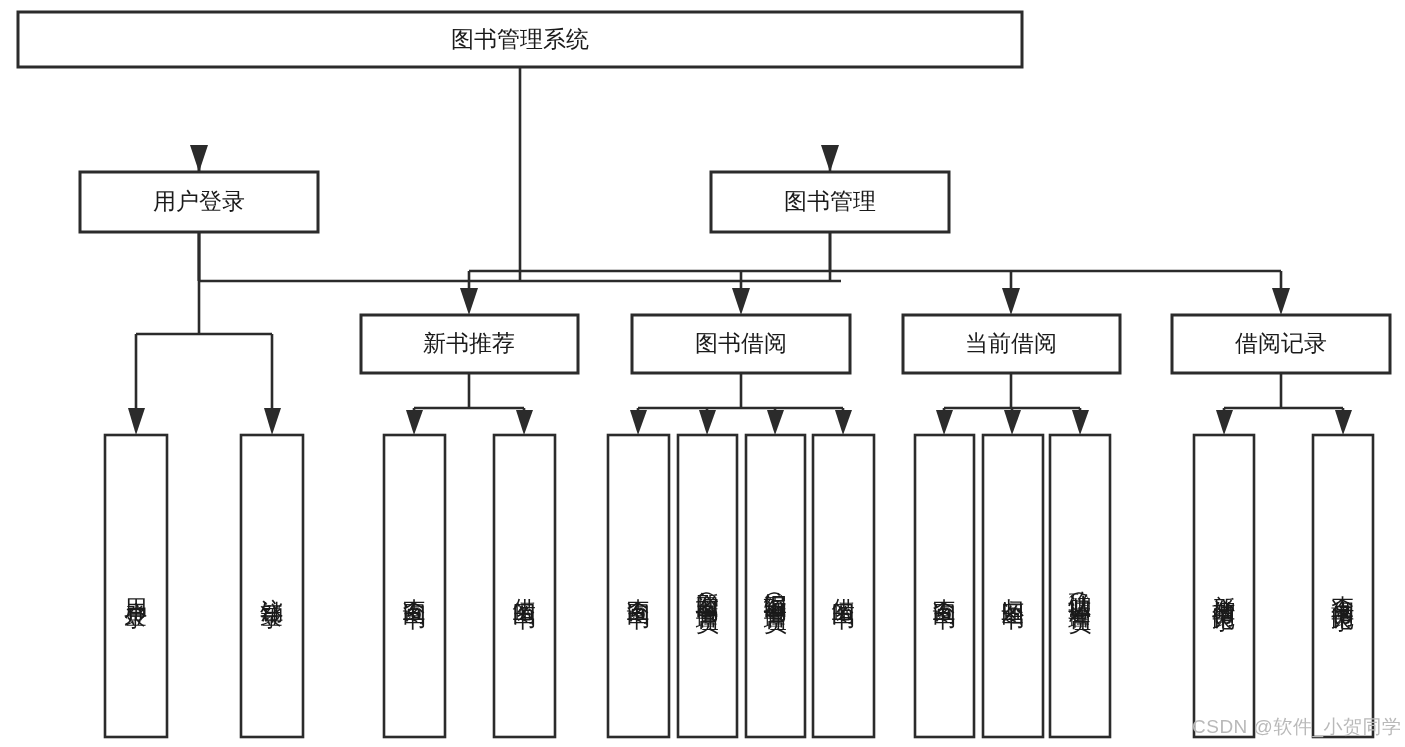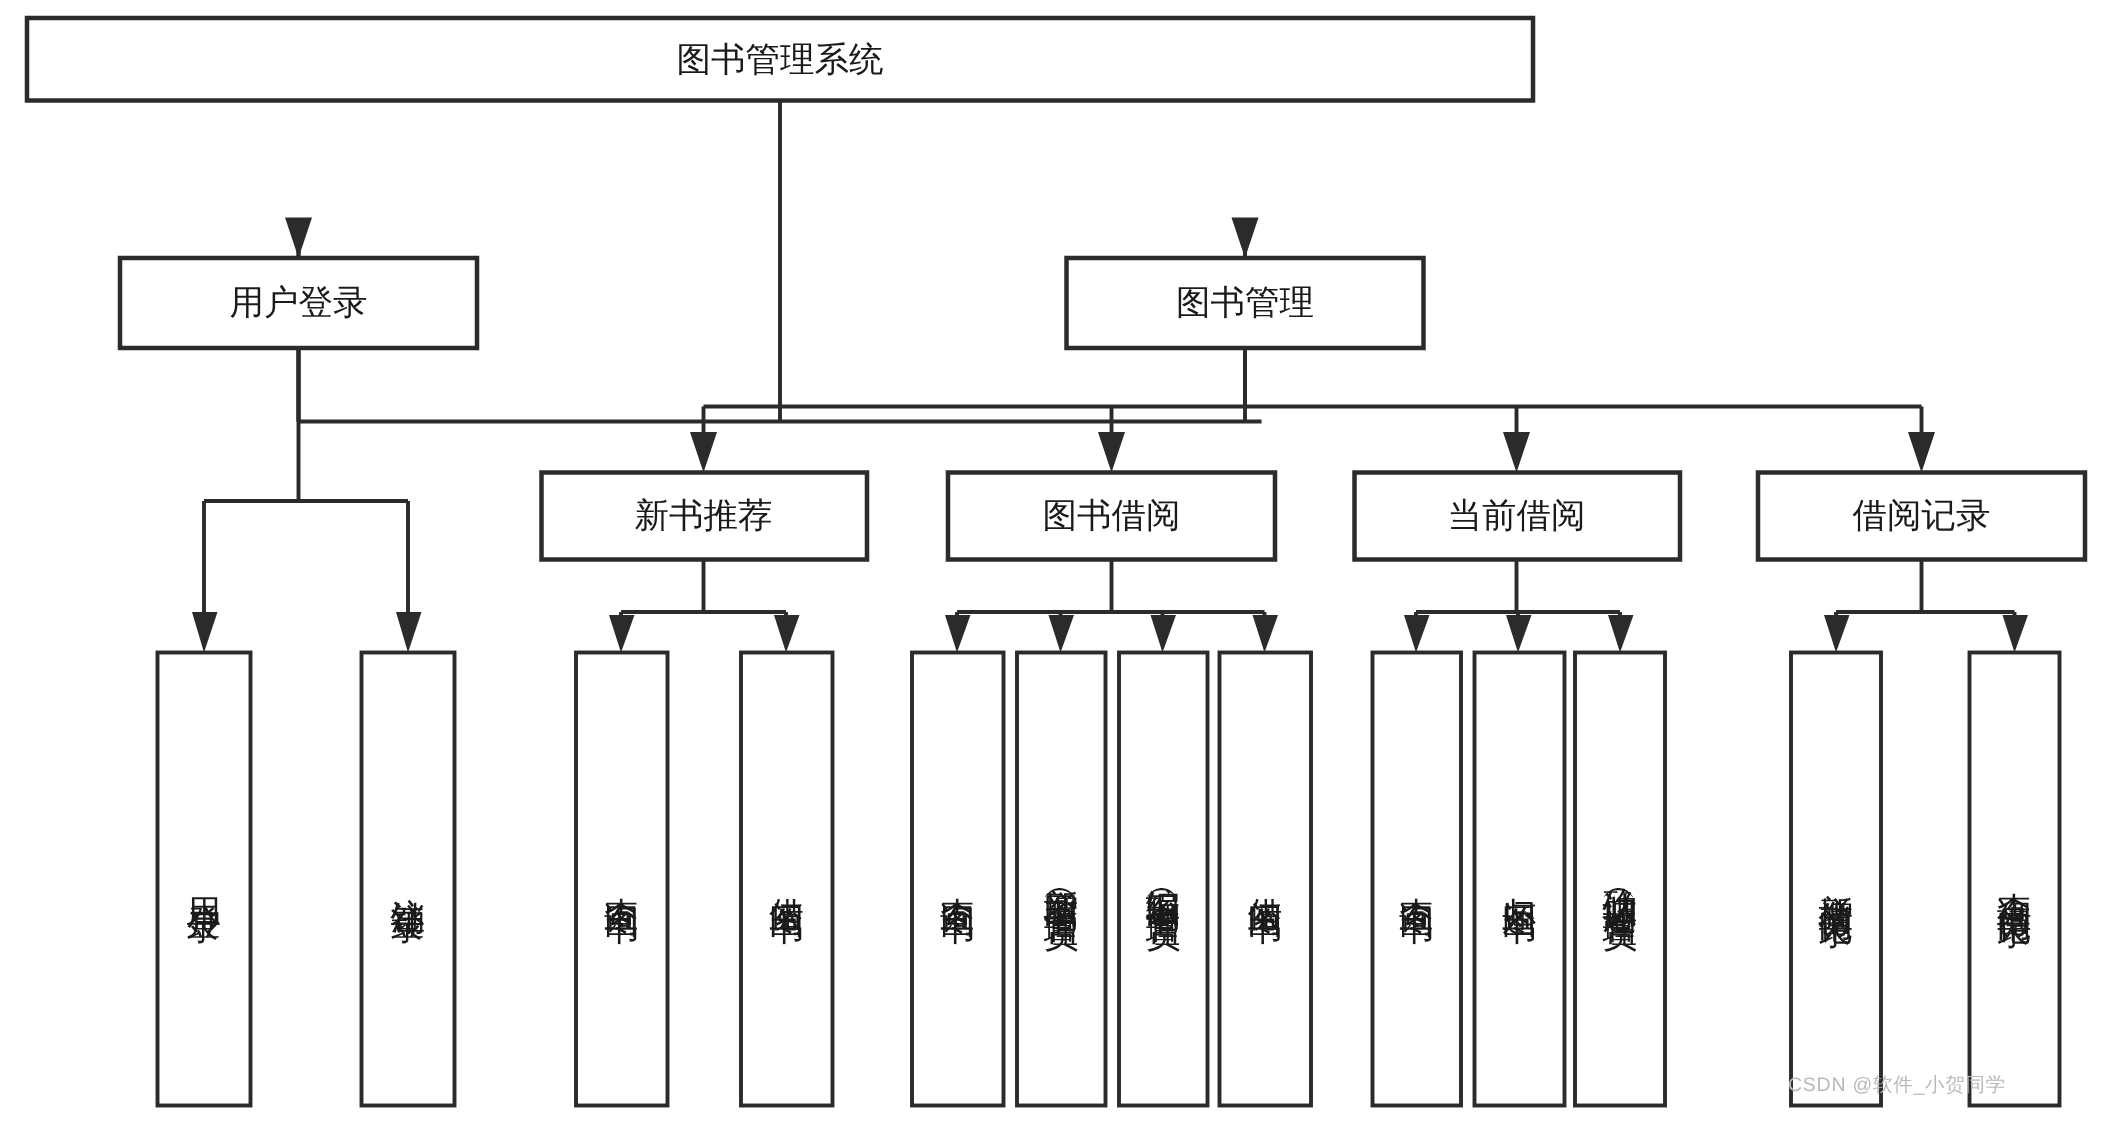--- a/index.html
+++ b/index.html
@@ -70,21 +70,21 @@
     letter-spacing: 3px;
     color: #1a1a1a;
     white-space: nowrap;
     pointer-events: none;
   }
   .watermark {
     position: absolute;
     left: 1192px;
     top: 714px;
     font-family: "Liberation Sans", "DejaVu Sans", sans-serif;
-    font-size: 13px;
+    font-size: 19px;
     color: #b9b9b9;
     white-space: nowrap;
     letter-spacing: 0.5px;
   }
 </style>
 </head>
 <body>
 
 <div id="diagram-root">
 

